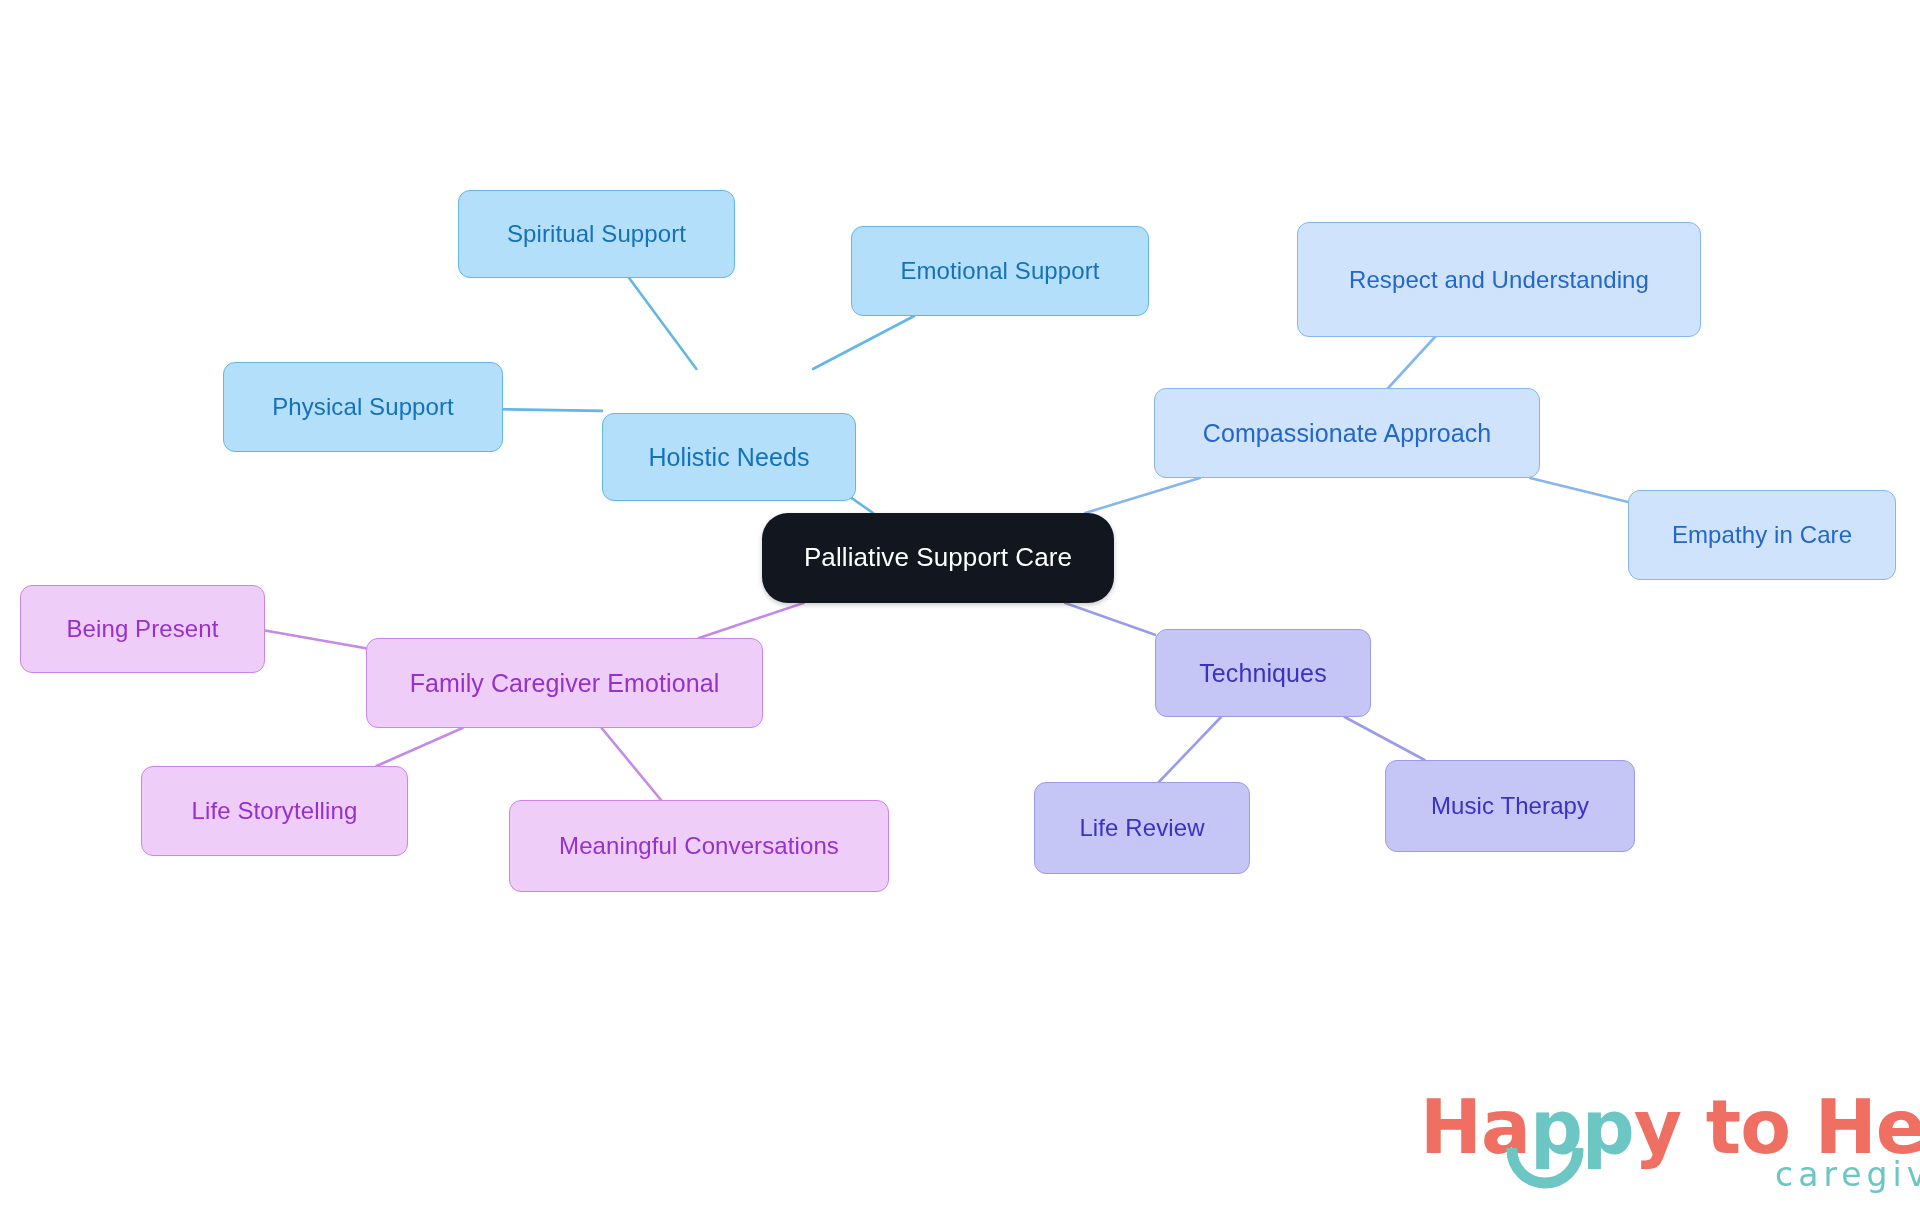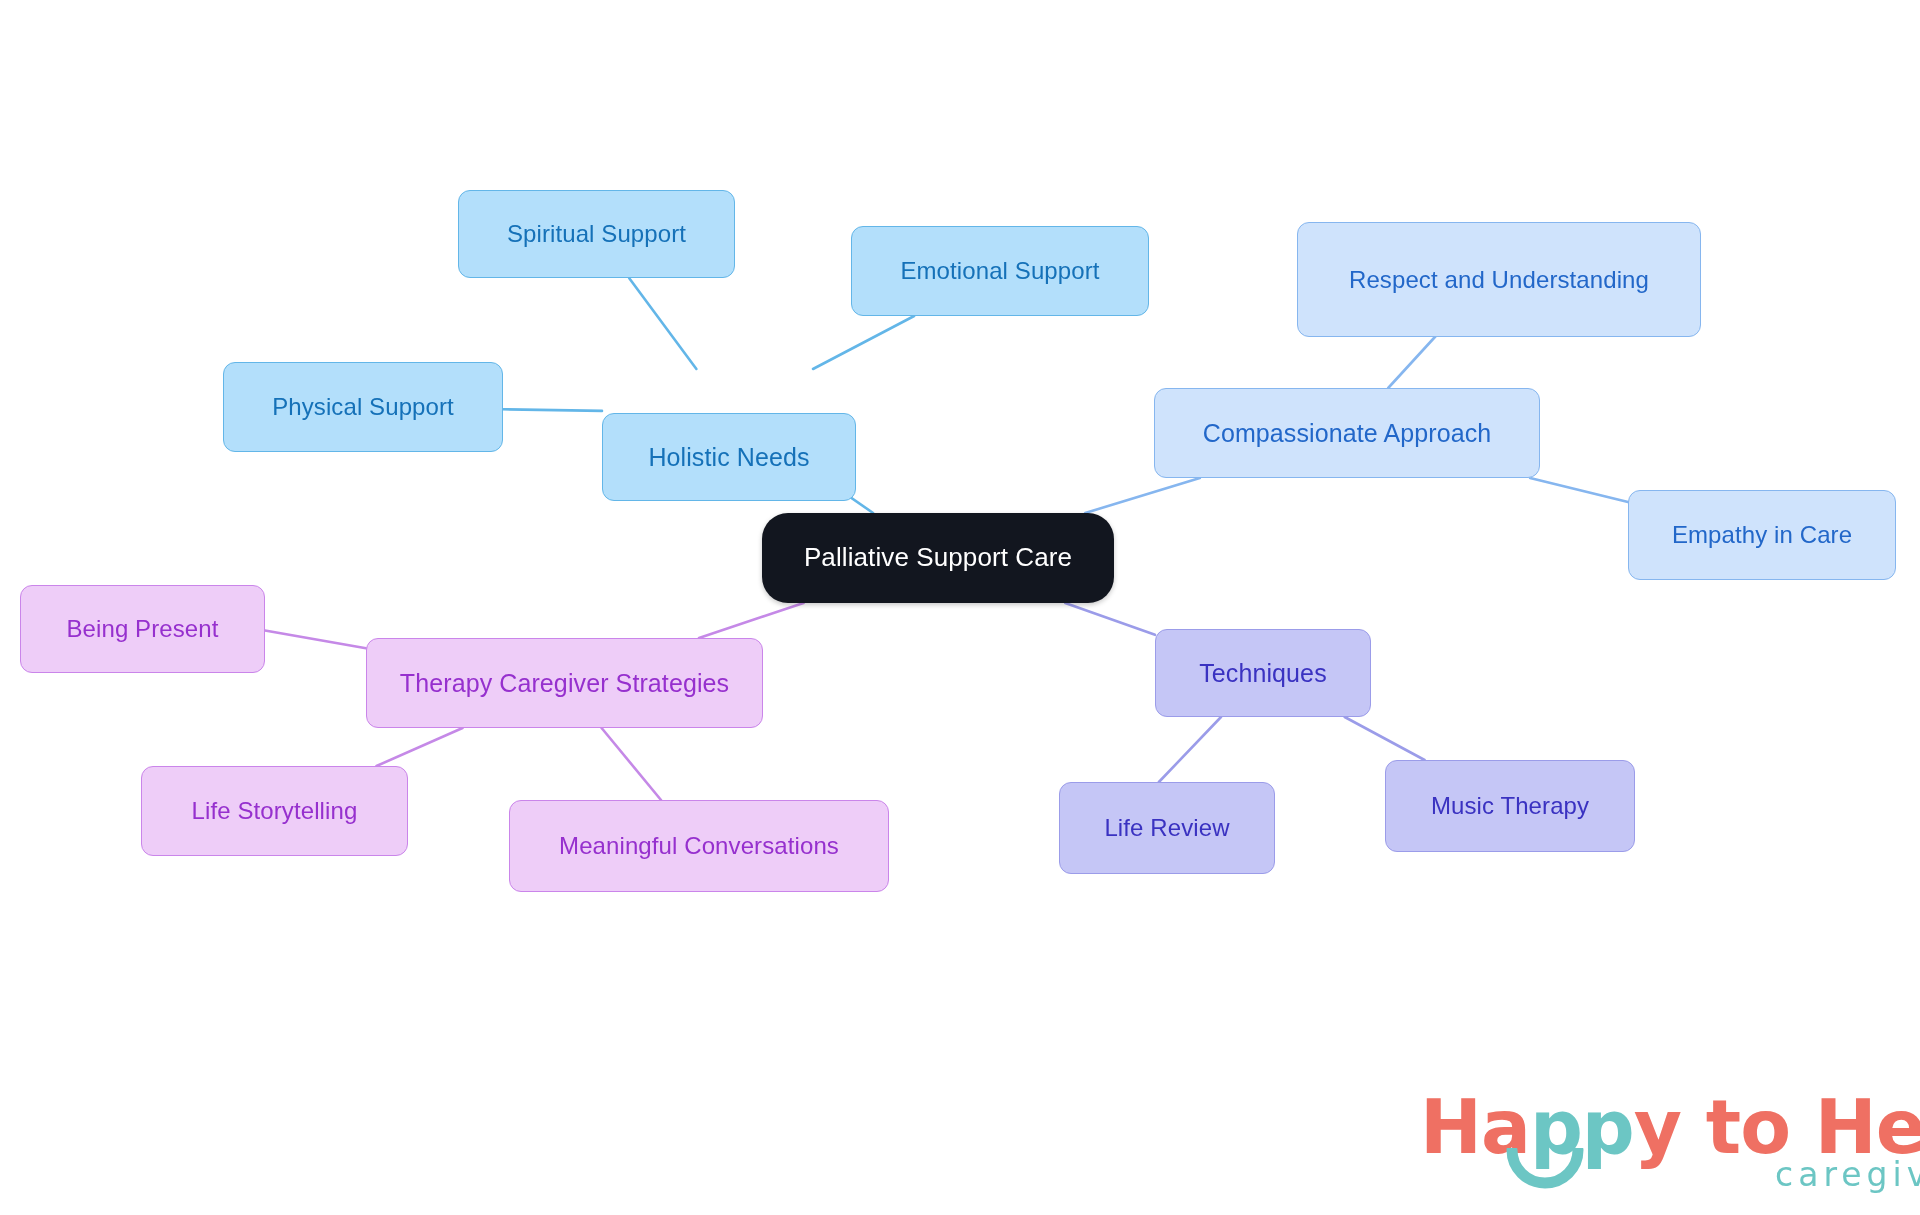--- a/index.html
+++ b/index.html
@@ -126,28 +126,28 @@
       </div>
       <div class="node" style="left: 1297px; top: 222px; width: 404px; height: 115px; background: rgb(207, 227, 252); border-color: rgb(134, 182, 239); color: rgb(34, 103, 201); font-size: 24px;">
         <span class="node-label">Respect and Understanding</span>
       </div>
       <div class="node" style="left: 1628px; top: 490px; width: 268px; height: 90px; background: rgb(207, 227, 252); border-color: rgb(134, 182, 239); color: rgb(34, 103, 201); font-size: 24px; align-items: center;">
         <span class="node-label">Empathy in Care</span>
       </div>
       <div class="node" style="left: 1155px; top: 629px; width: 216px; height: 88px; background: rgb(197, 198, 246); border-color: rgb(155, 156, 233); color: rgb(58, 50, 193); font-size: 25px;">
         <span class="node-label">Techniques</span>
       </div>
-      <div class="node" style="left: 1059px; top: 782px; width: 216px; height: 92px; background: rgb(197, 198, 246); border-color: rgb(155, 156, 233); color: rgb(58, 50, 193); font-size: 24px;">
+      <div class="node" style="left: 1034px; top: 782px; width: 216px; height: 92px; background: rgb(197, 198, 246); border-color: rgb(155, 156, 233); color: rgb(58, 50, 193); font-size: 24px;">
         <span class="node-label">Life Review</span>
       </div>
       <div class="node" style="left: 1385px; top: 760px; width: 250px; height: 92px; background: rgb(197, 198, 246); border-color: rgb(155, 156, 233); color: rgb(58, 50, 193); font-size: 24px;">
         <span class="node-label">Music Therapy</span>
       </div>
       <div class="node" style="left: 366px; top: 638px; width: 397px; height: 90px; background: rgb(238, 205, 248); border-color: rgb(202, 133, 234); color: rgb(150, 48, 206); font-size: 25px;">
-        <span class="node-label">Therapy Caregiver Strategies</span>
+        <span class="node-label">Family Caregiver Emotional</span>
       </div>
       <div class="node" style="left: 20px; top: 565px; width: 245px; height: 88px; background: rgb(238, 205, 248); border-color: rgb(202, 133, 234); color: rgb(150, 48, 206); font-size: 24px; margin-top: 20px;">
         <span class="node-label">Being Present</span>
       </div>
       <div class="node" style="left: 141px; top: 766px; width: 267px; height: 90px; background: rgb(238, 205, 248); border-color: rgb(202, 133, 234); color: rgb(150, 48, 206); font-size: 24px;">
         <span class="node-label">Life Storytelling</span>
       </div>
       <div class="node" style="left: 509px; top: 800px; width: 380px; height: 92px; background: rgb(238, 205, 248); border-color: rgb(202, 133, 234); color: rgb(150, 48, 206); font-size: 24px;">
         <span class="node-label">Meaningful Conversations</span>
       </div>

